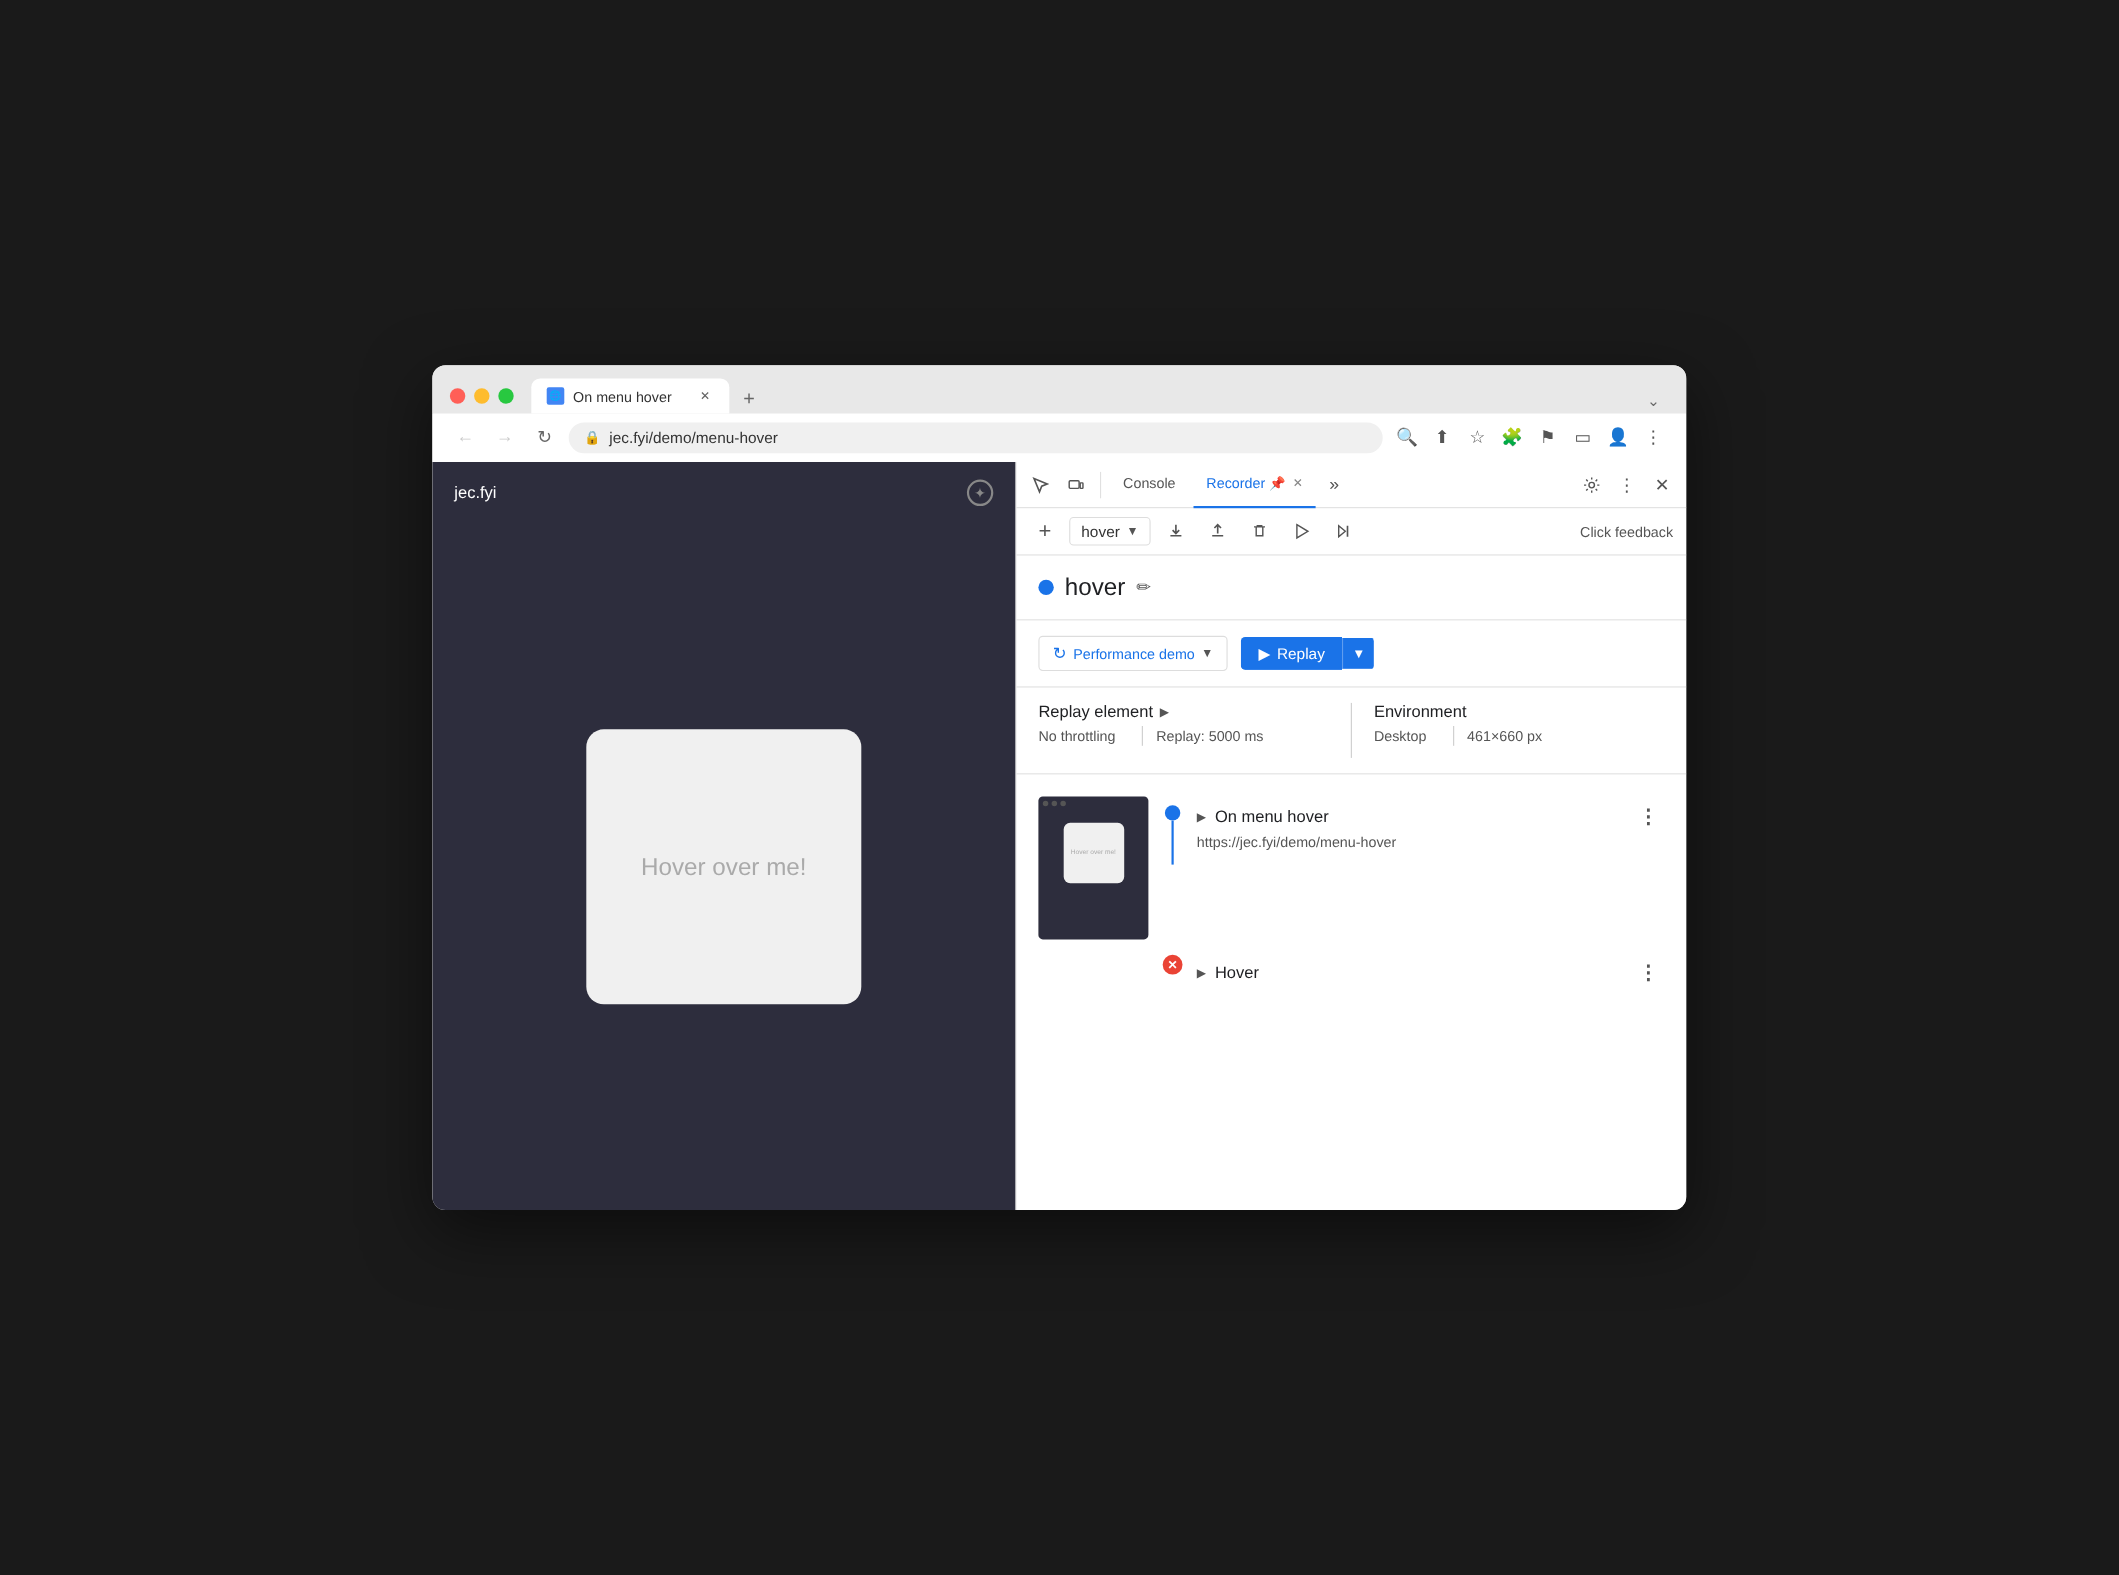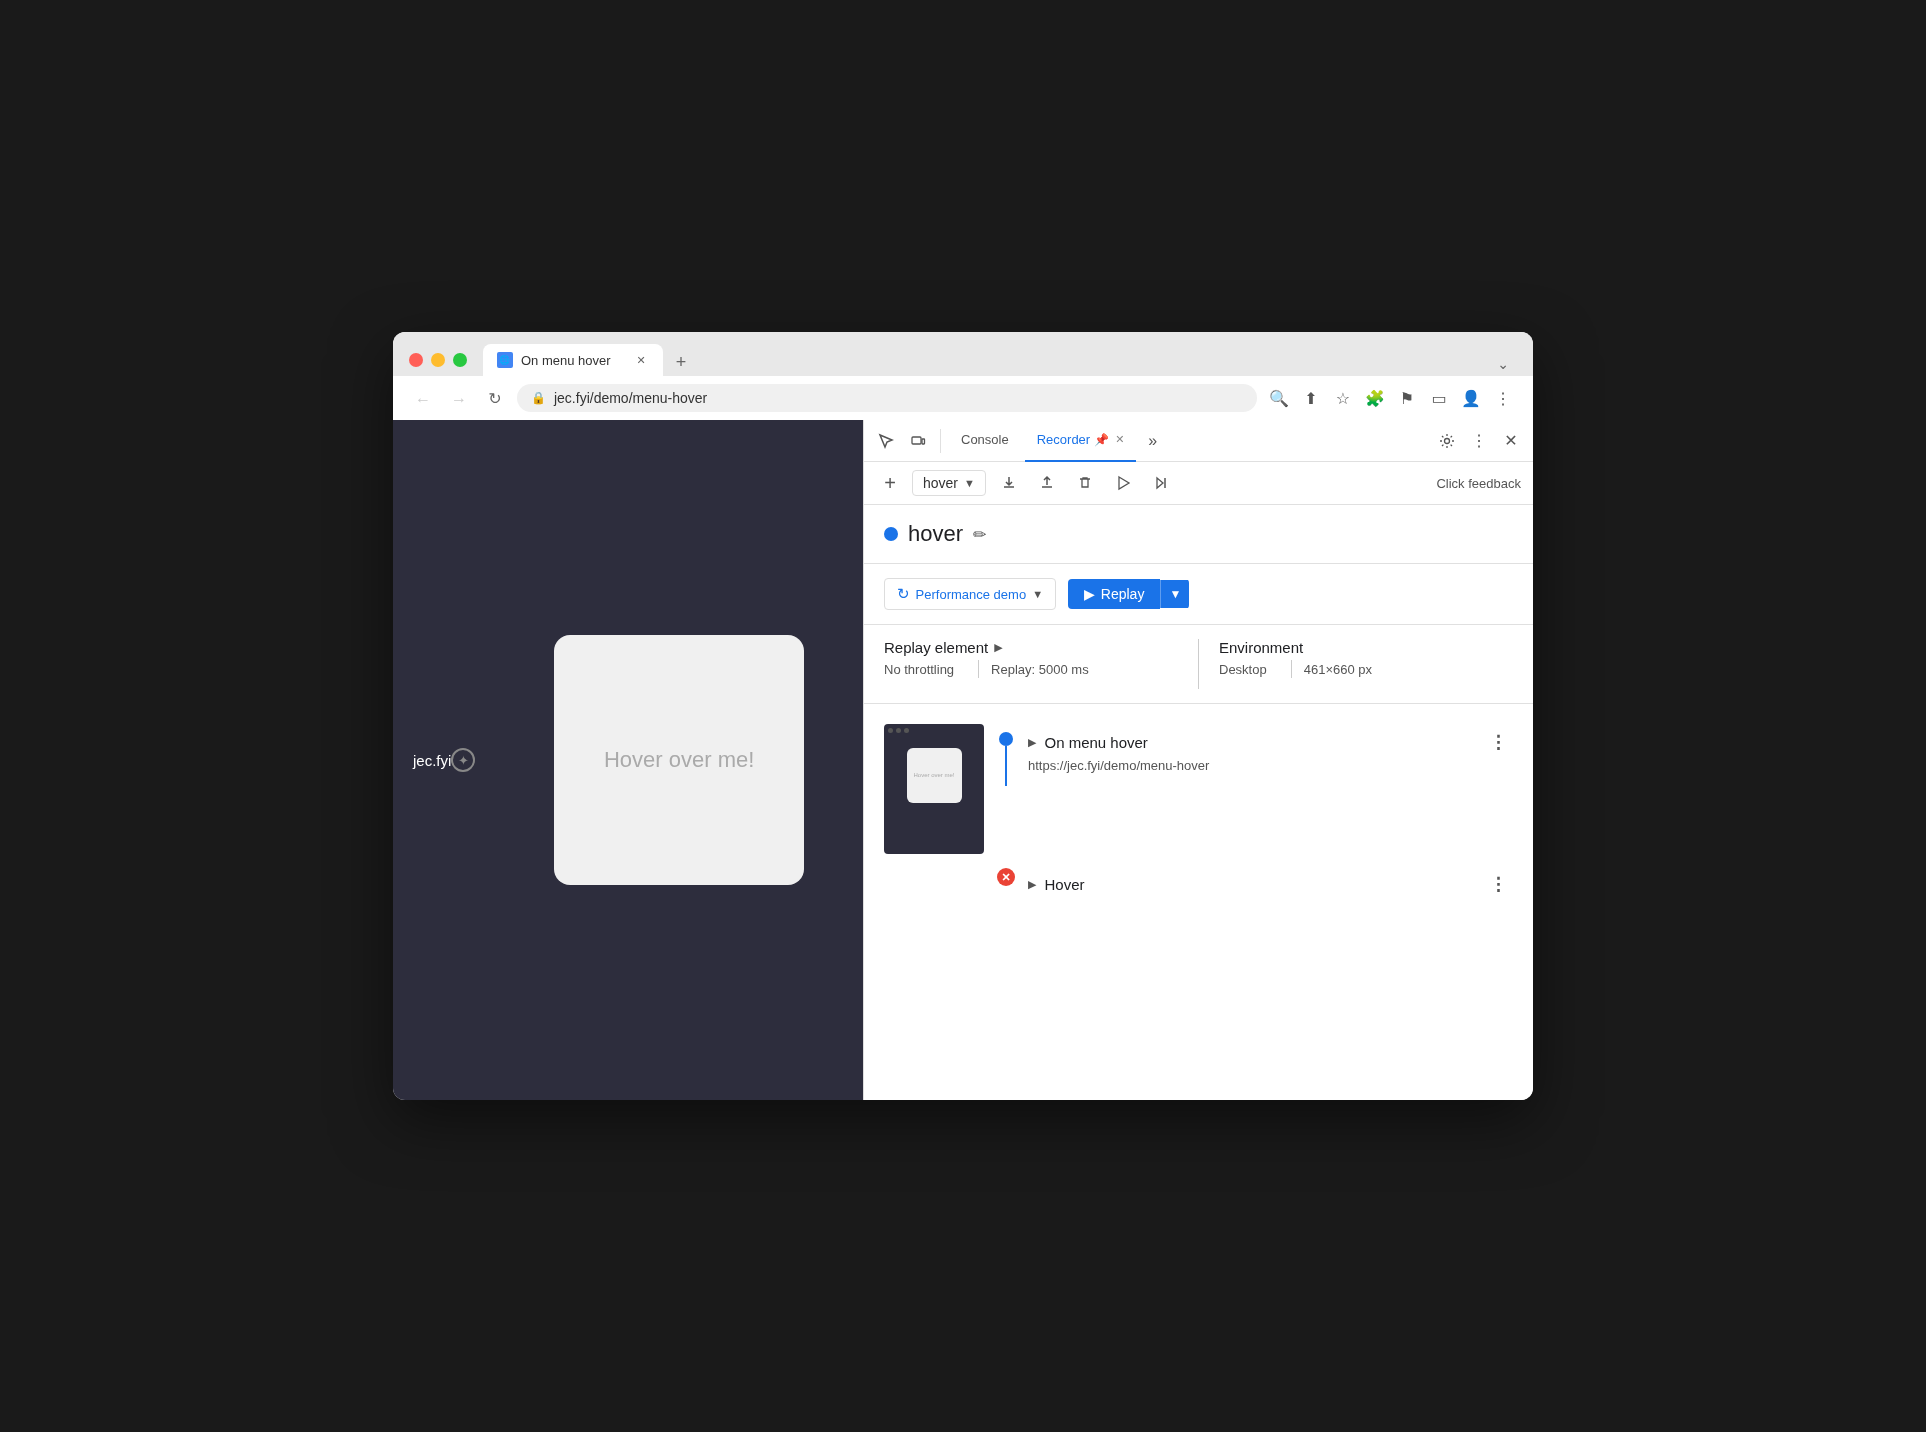--- a/index.html
+++ b/index.html
@@ -161,24 +161,24 @@
     }
 
     
     .main-content {
       display: flex;
       height: 680px;
     }
 
     
     .website-panel {
-      width: 470px;
+      width: 530px;
       background: #2d2d3d;
       display: flex;
-      flex-direction: row;
+      flex-direction: column;
       position: relative;
     }
     .website-header {
       display: flex;
       justify-content: space-between;
       align-items: center;
       padding: 16px 20px;
     }
     .website-logo {
       color: #ffffff;

